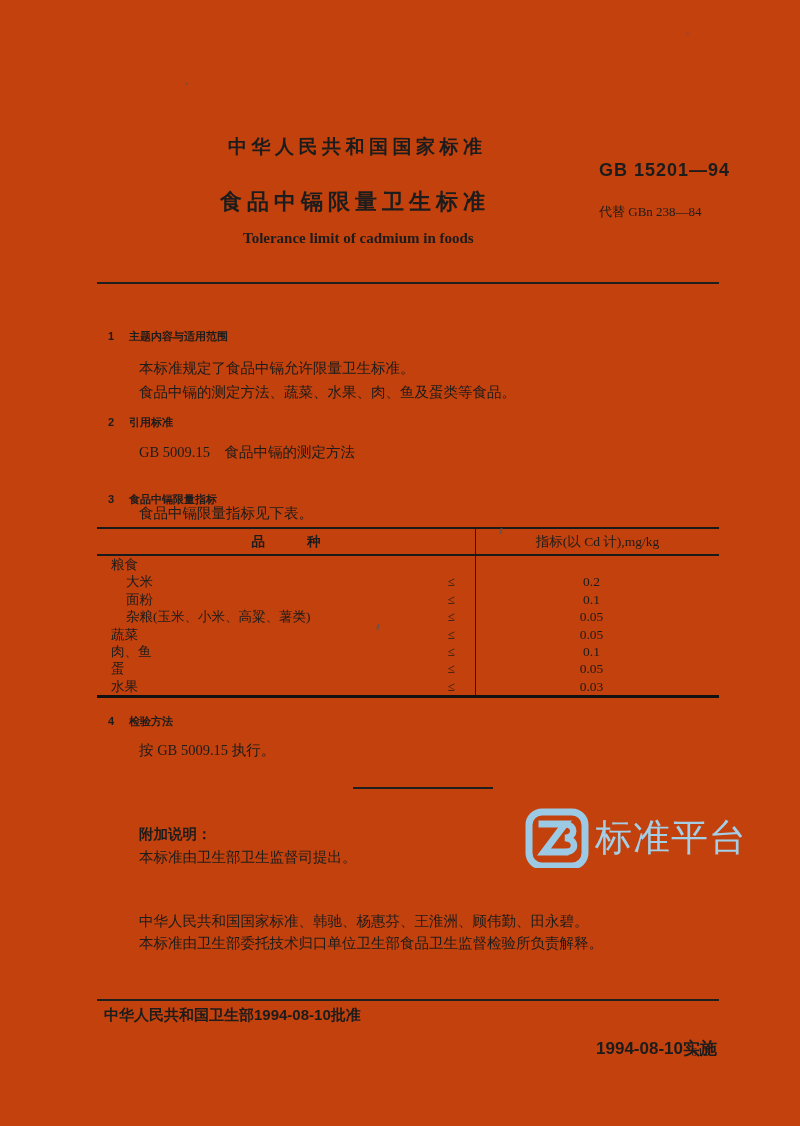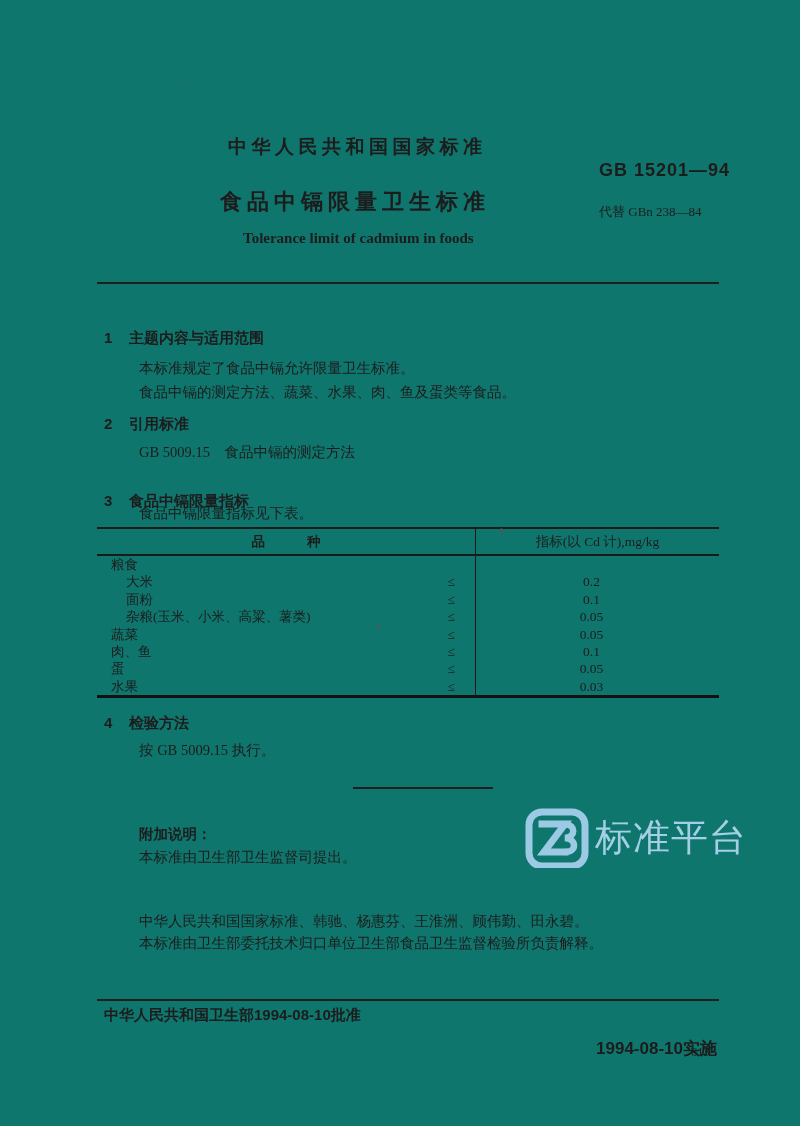--- a/index.html
+++ b/index.html
@@ -1,35 +1,35 @@
 <!DOCTYPE html>
 <html><head>
 <meta charset="utf-8">
 <style>
   html,body{margin:0;padding:0;background:#e8e8e8;}
   .page{
-    position:relative;width:800px;height:1126px;background:#0f766e;
+    position:relative;width:800px;height:1126px;background:#c2410c;
     margin:0 auto;overflow:hidden;
     font-family:"Liberation Serif","DejaVu Serif",serif;
     color:#1c1c1c;
   }
   .abs{position:absolute;}
   .hei{font-family:"Liberation Sans","DejaVu Sans",sans-serif;font-weight:bold;}
   
   .title-national{left:228px;top:134px;font-size:19px;letter-spacing:4.5px;}
   .std-code{left:599px;top:160px;font-size:18px;letter-spacing:1px;font-family:"Liberation Sans","DejaVu Sans",sans-serif;font-weight:bold;}
   .title-cn{left:220px;top:187px;font-size:22px;letter-spacing:5px;}
   .replaces{left:599px;top:203px;font-size:13px;}
   .title-en{left:243px;top:230px;font-size:15px;font-weight:bold;font-family:"Liberation Serif","DejaVu Serif",serif;}
   .rule{background:#1f1f1f;height:2px;}
   .rule-header{left:97px;top:282px;width:622px;}
   .rule-mid{left:353px;top:787px;width:140px;}
   .rule-footer{left:97px;top:999px;width:622px;}
   
-  .sec-h{font-size:15px;}
+  .sec-h{font-size:11px;text-align:right;}
   .sec-h .num{display:inline-block;min-width:10px;}
   .sec-h .ttl{margin-left:15px;}
   .body-p{font-size:14.5px;}
   
   .std-table{left:97px;top:527px;width:622px;border-top:2px solid #1a1a1a;border-bottom:3px solid #111;font-size:13.5px;}
   .t-header{display:grid;grid-template-columns:378px 244px;height:25px;border-bottom:2px solid #1a1a1a;align-items:center;}
   .t-header .h1{display:flex;justify-content:center;gap:42px;font-weight:bold;}
   .t-header .h2{text-align:center;border-left:1.5px solid #1a1a1a;align-self:stretch;display:flex;align-items:center;justify-content:center;}
   .t-row{display:grid;grid-template-columns:330px 48px 244px;height:17.4px;align-items:center;}
   .t-row .name{padding-left:14px;white-space:nowrap;}

